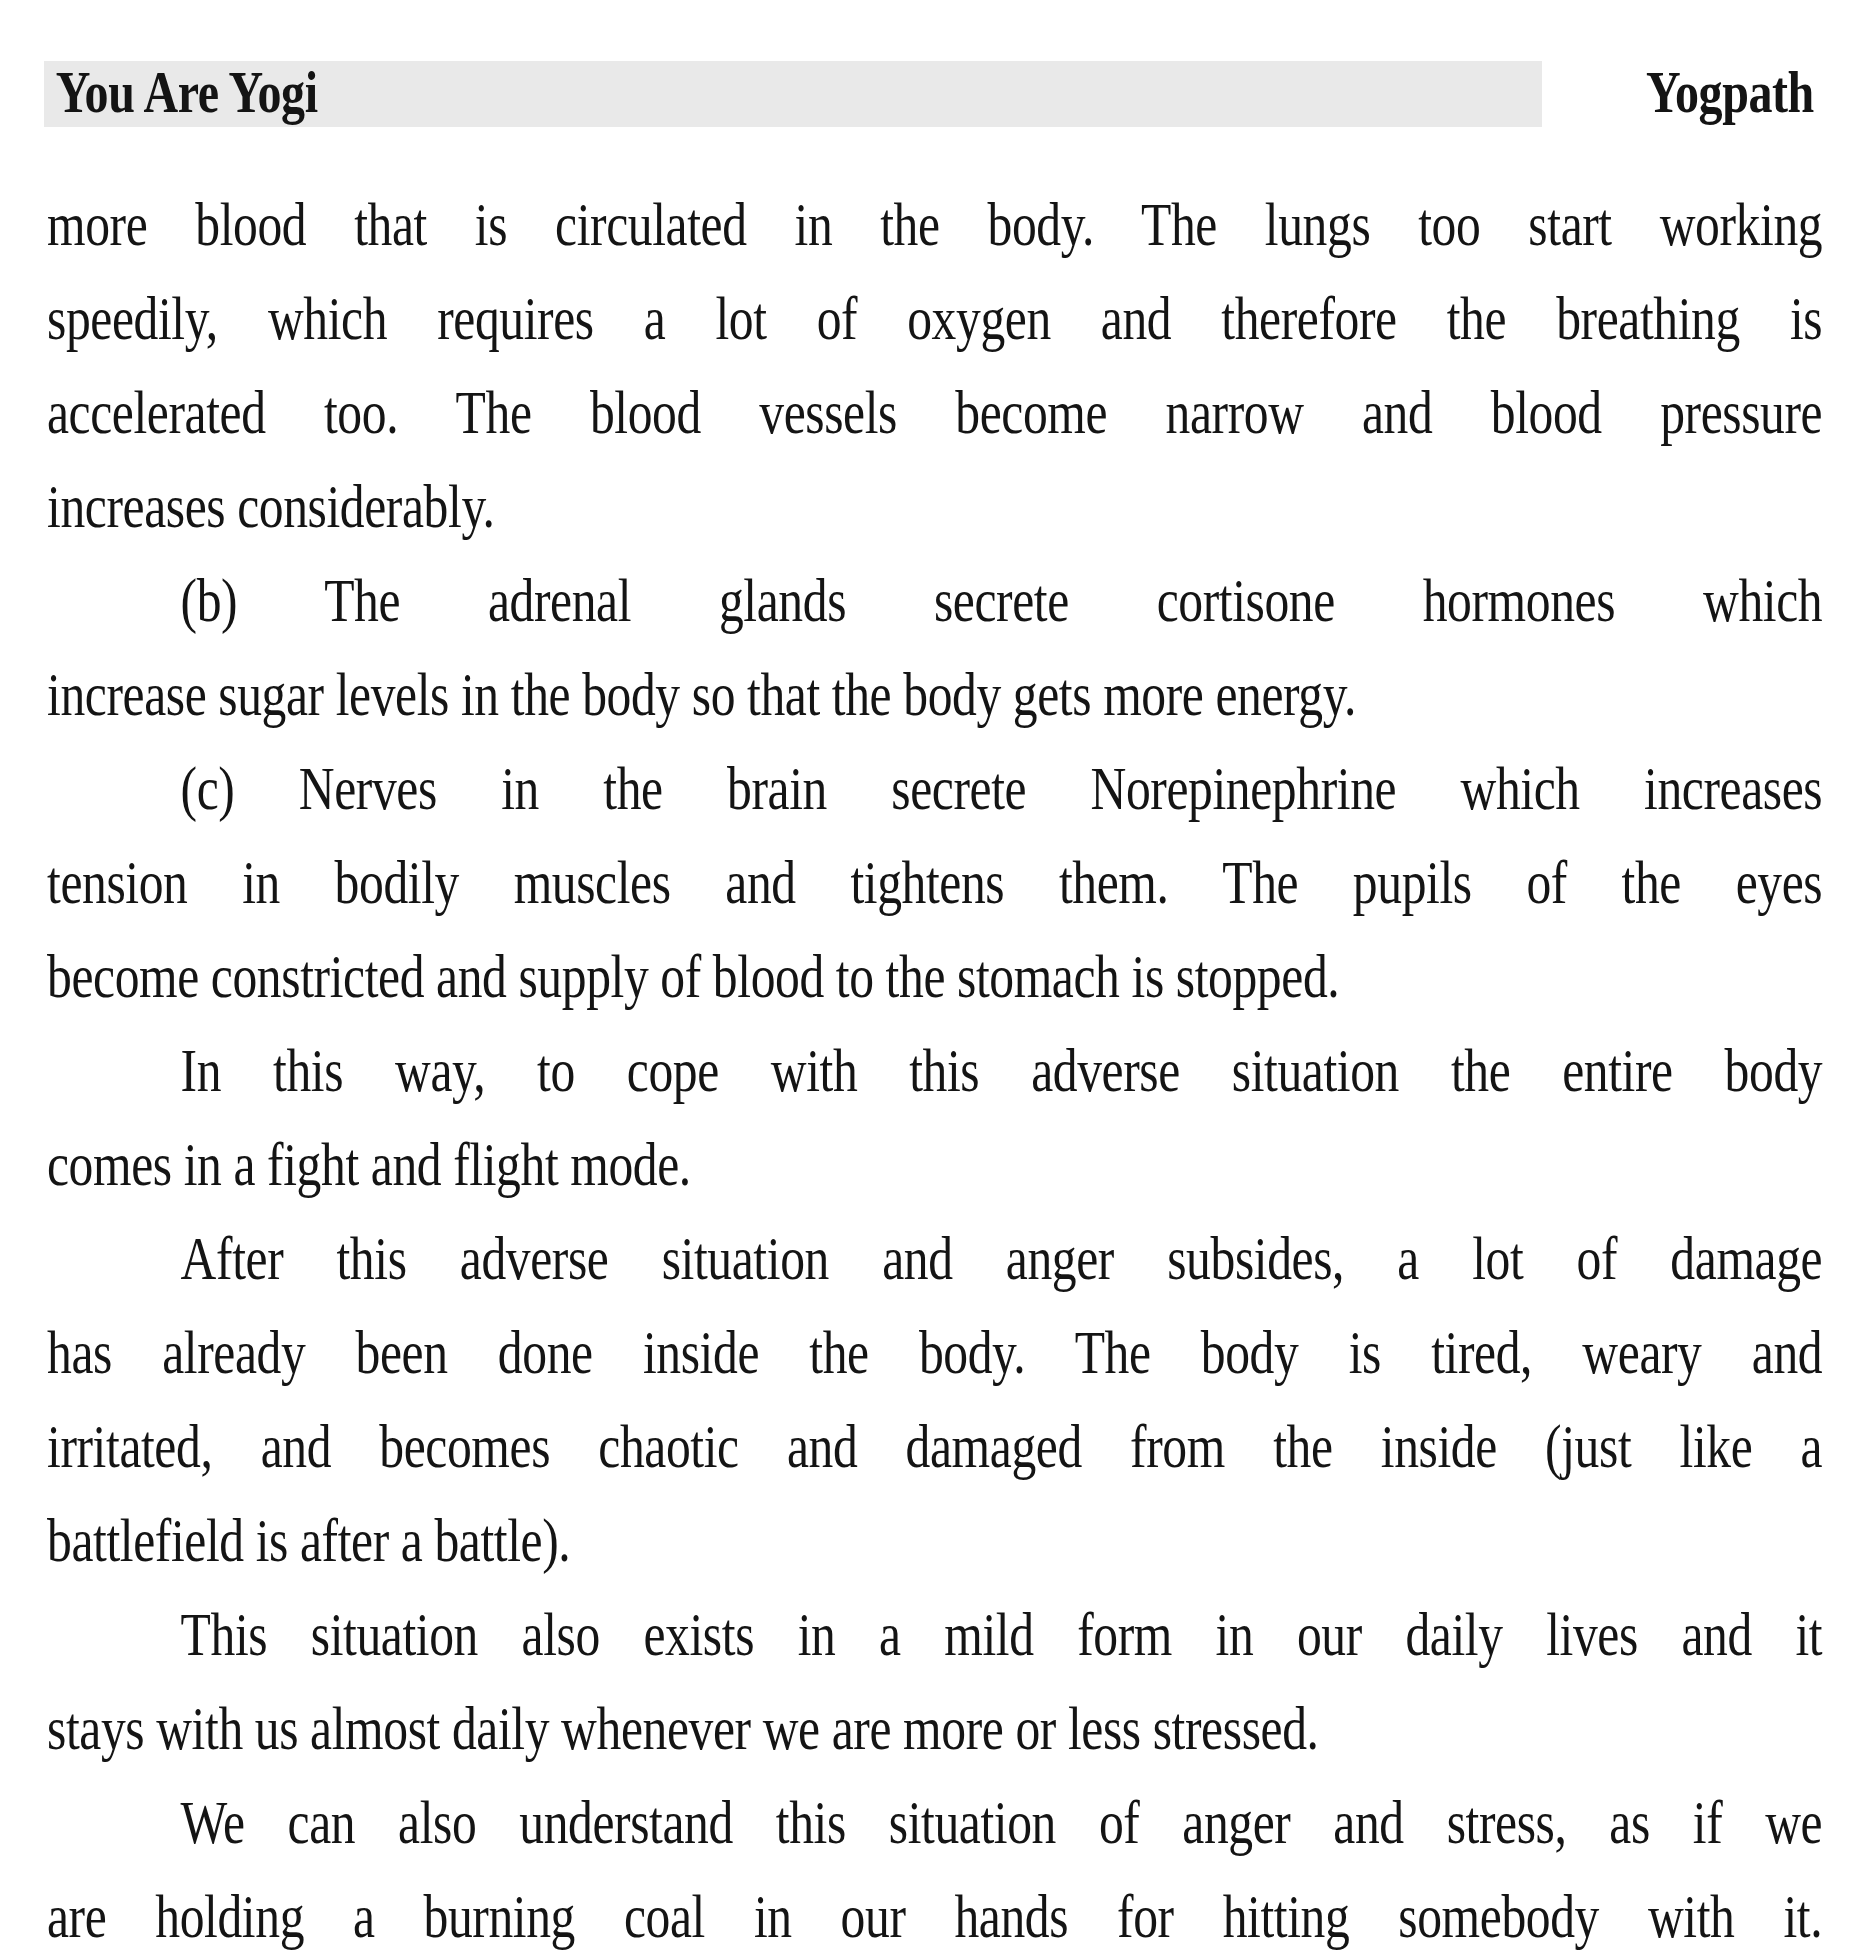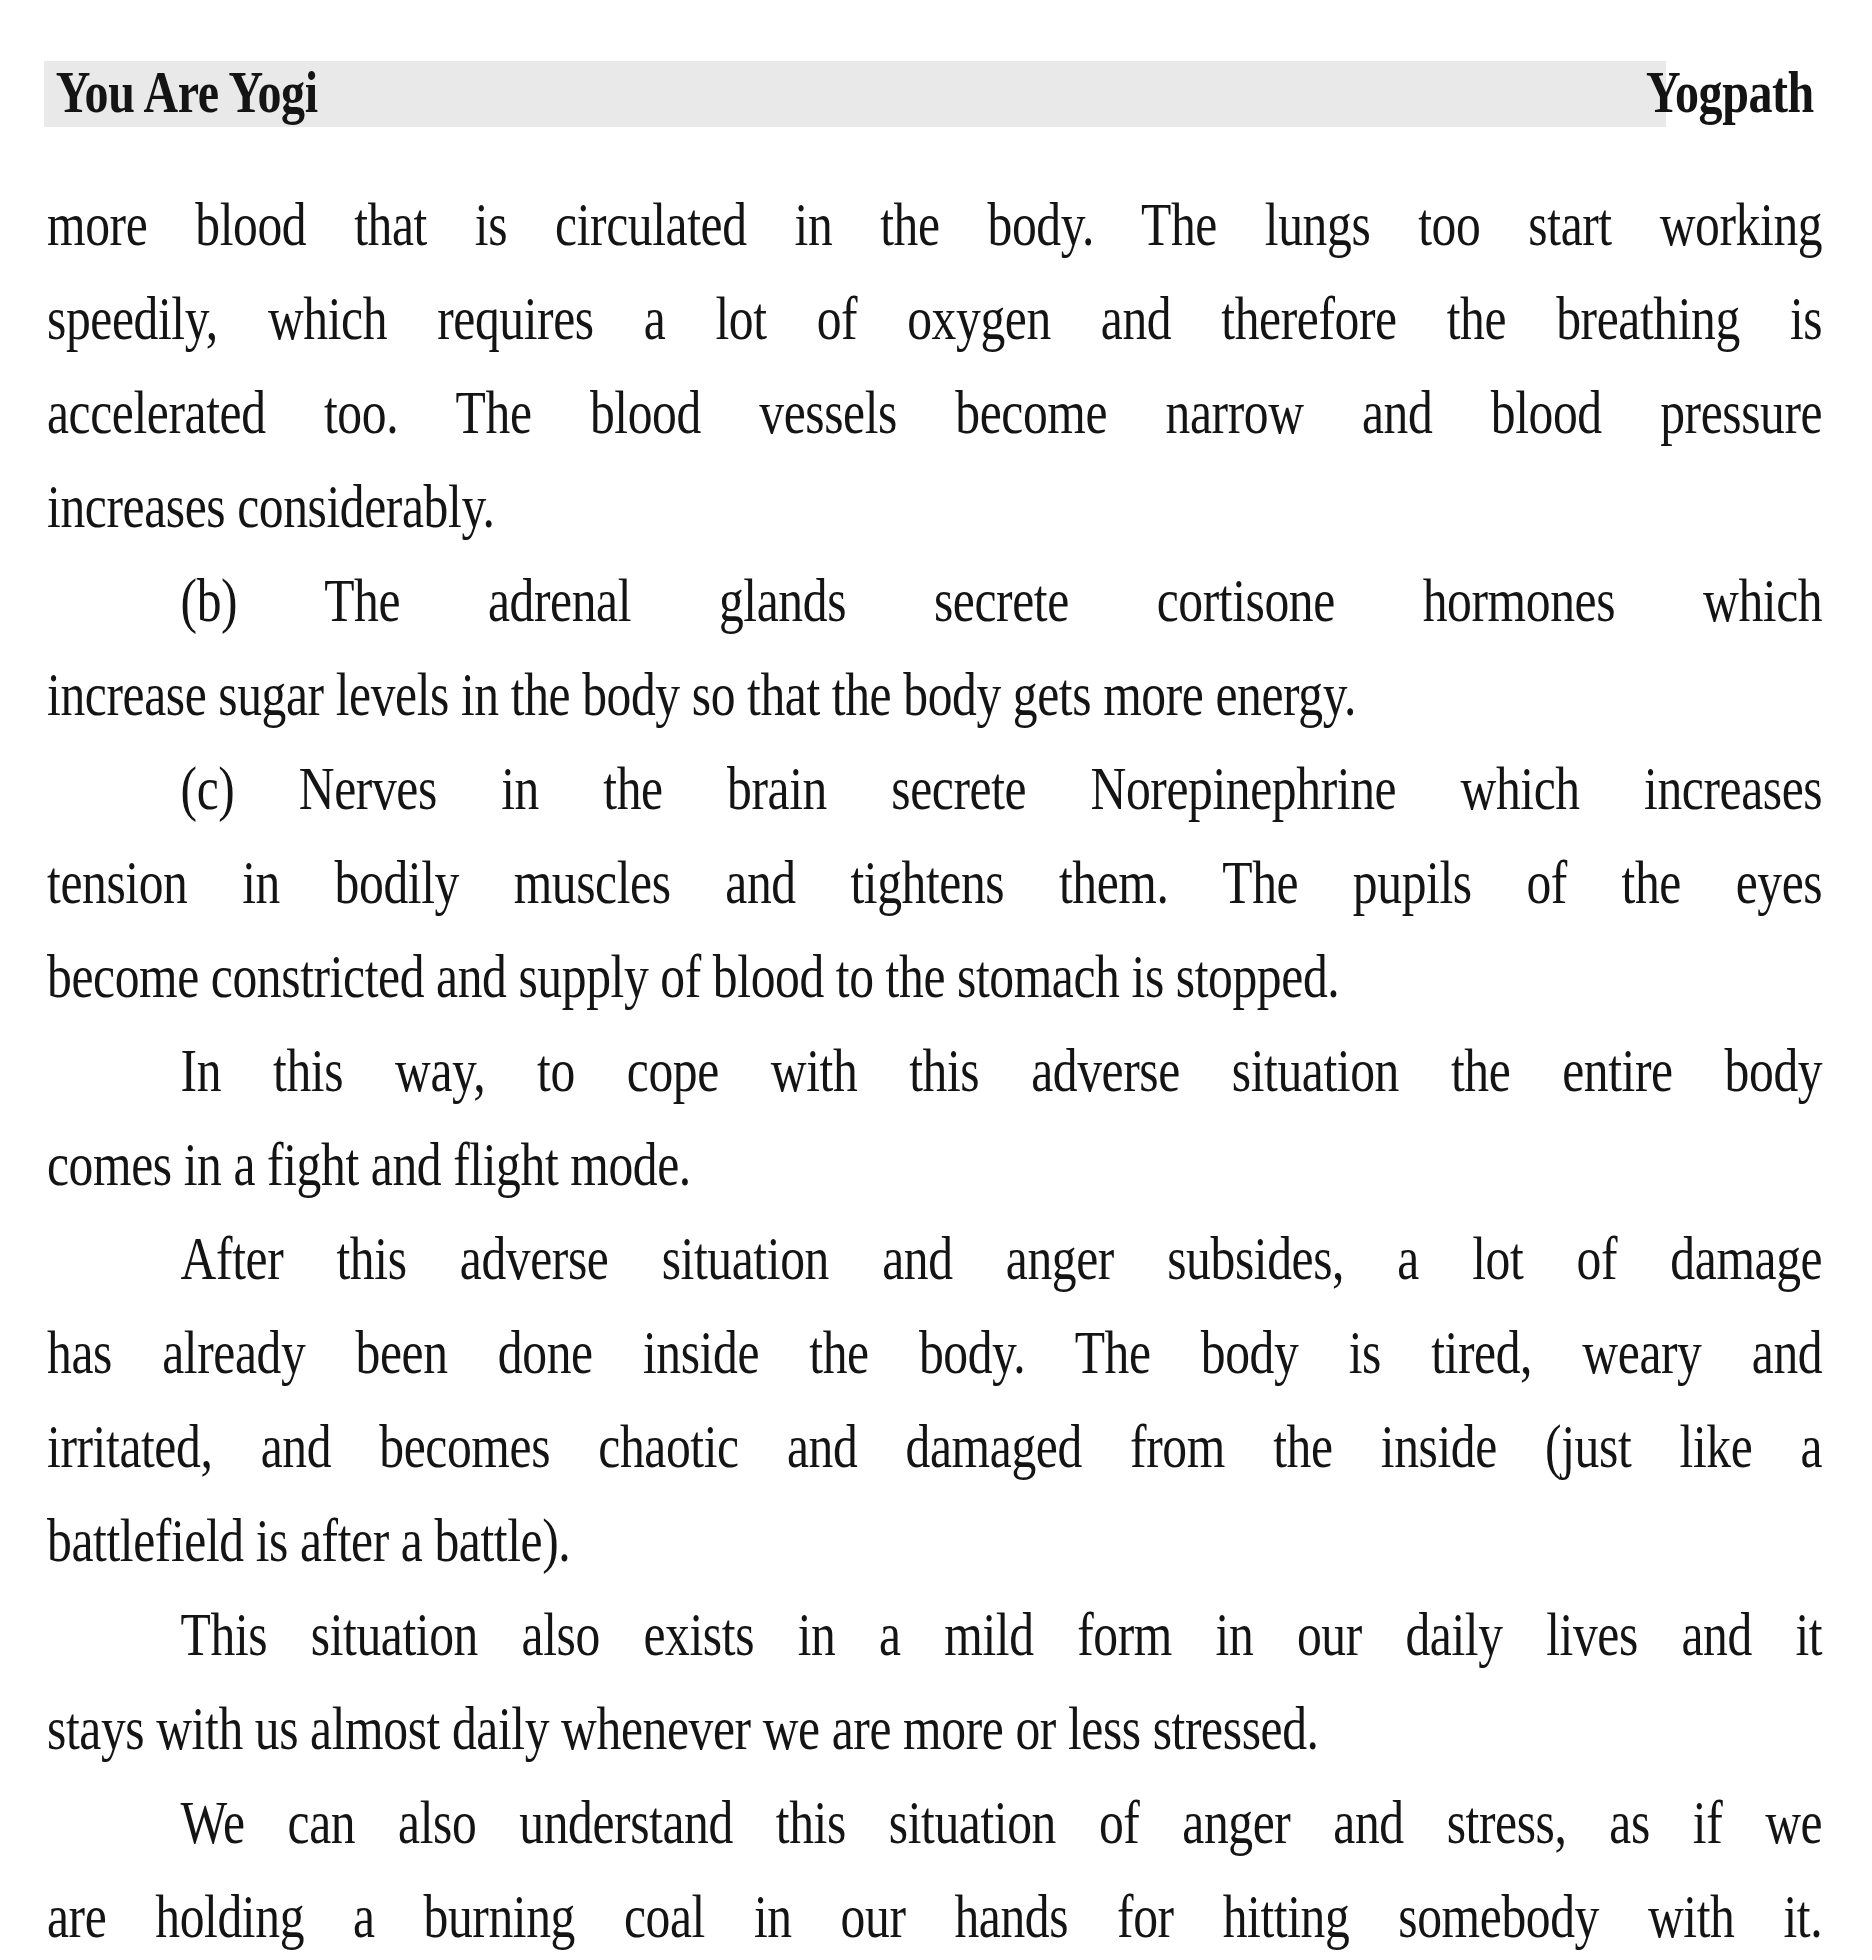--- a/index.html
+++ b/index.html
@@ -13,21 +13,21 @@
     position: relative;
     overflow: hidden;
     font-family: "Liberation Serif", "DejaVu Serif", serif;
     color: #141414;
   }
   
   .header-bar {
     position: absolute;
     left: 44px;
     top: 61px;
-    width: 1622px;
+    width: 1498px;
     height: 66px;
     background: var(--bar-color, #e9e9e9);
   }
   .header-inner {
     width: 2227px;               
     height: 66px;
     transform: scaleX(0.8);      
     transform-origin: 0 0;
     display: flex;
     justify-content: space-between;

